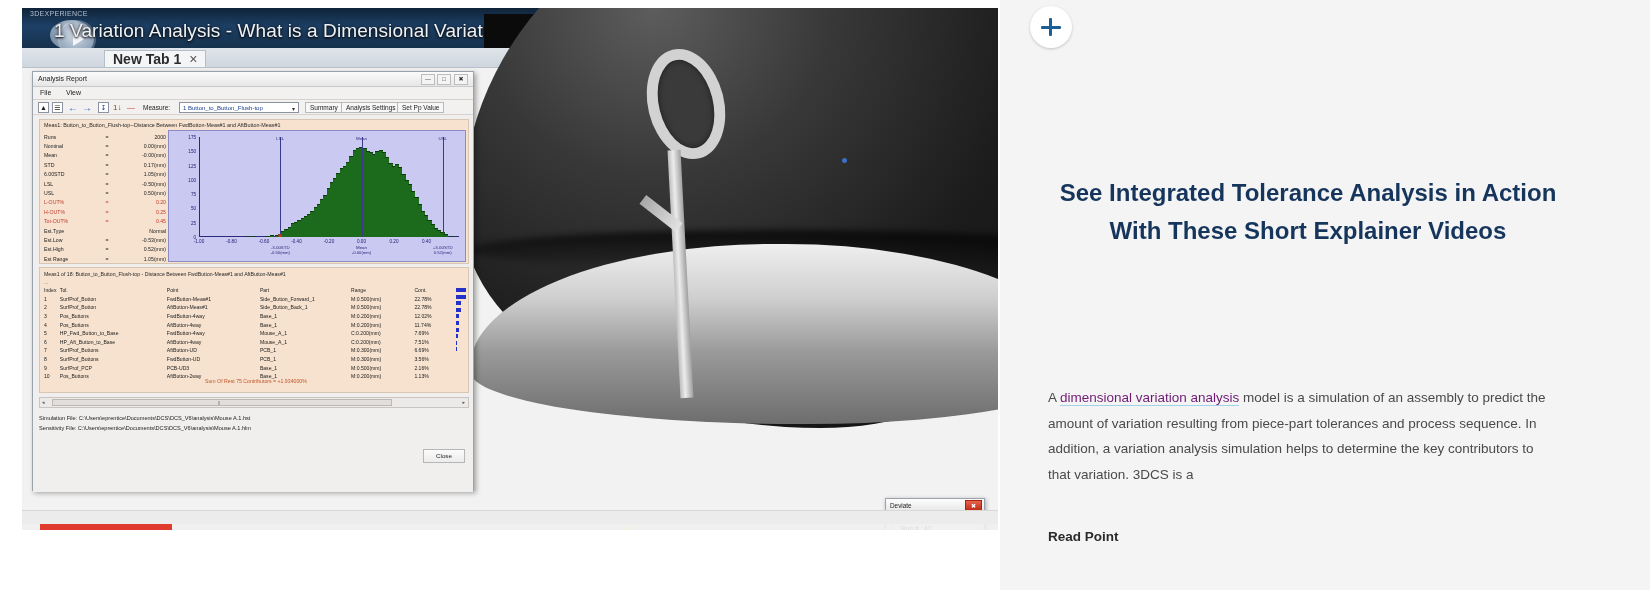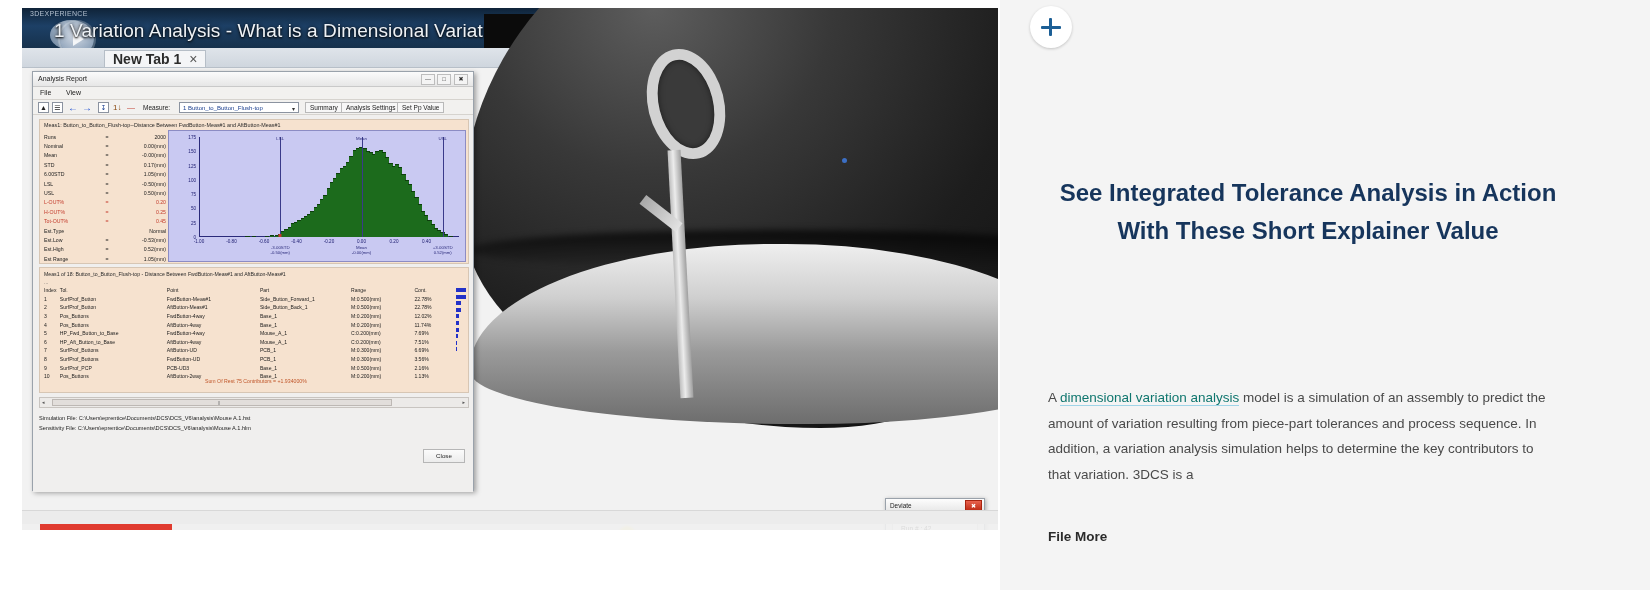--- a/index.html
+++ b/index.html
@@ -305,21 +305,21 @@
   #watch-line {
     position:absolute; left: 48px; top: 318px; width: 530px;
     font-size: 13.5px; line-height: 26px; color:#3b3b3b;
   }
   #watch-line .lead { font-weight:bold; color:#2b2b2b; }
   #watch-line a { color:#35b7c4; text-decoration: none; border-bottom: 1px solid #35b7c4; }
   #article-body {
     position:absolute; left: 48px; top: 385px; width: 500px;
     font-size: 13.5px; line-height: 25.5px; color:#4a4a4a;
   }
-  #article-body a { color:#0f766e; text-decoration: none; border-bottom: 1px solid #9fd4e8; }
+  #article-body a { color:#701a75; text-decoration: none; border-bottom: 1px solid #9fd4e8; }
   #read-more {
     position:absolute; left: 48px; top: 529px; font-size: 13.5px; color:#2b2b2b; font-weight:bold;
   }
 </style>
 </head>
 <body>
 
 <div id="root">
 
   <div id="video-panel">
@@ -709,22 +709,22 @@
     </div>
 
     <div id="taskbar-hint"></div>
     <div id="video-progress">
       <div class="fill"></div>
     </div>
   </div>
 
   <div id="article">
     <div id="plus-badge"></div>
-    <h2 id="article-sub">See Integrated Tolerance Analysis in Action With These Short Explainer Value</h2>
+    <h2 id="article-sub">See Integrated Tolerance Analysis in Action With These Short Explainer Videos</h2>
 
 
     <div id="article-body">
       <span>A </span><a href="#">dimensional variation analysis</a><span> model is a simulation of an assembly to predict the amount of variation resulting from piece-part tolerances and process sequence. In addition, a variation analysis simulation helps to determine the key contributors to that variation. 3DCS is a</span>
     </div>
 
-    <div id="read-more">File More</div>
+    <div id="read-more">Read Point</div>
   </div>
 </div>
 
 </body></html>

